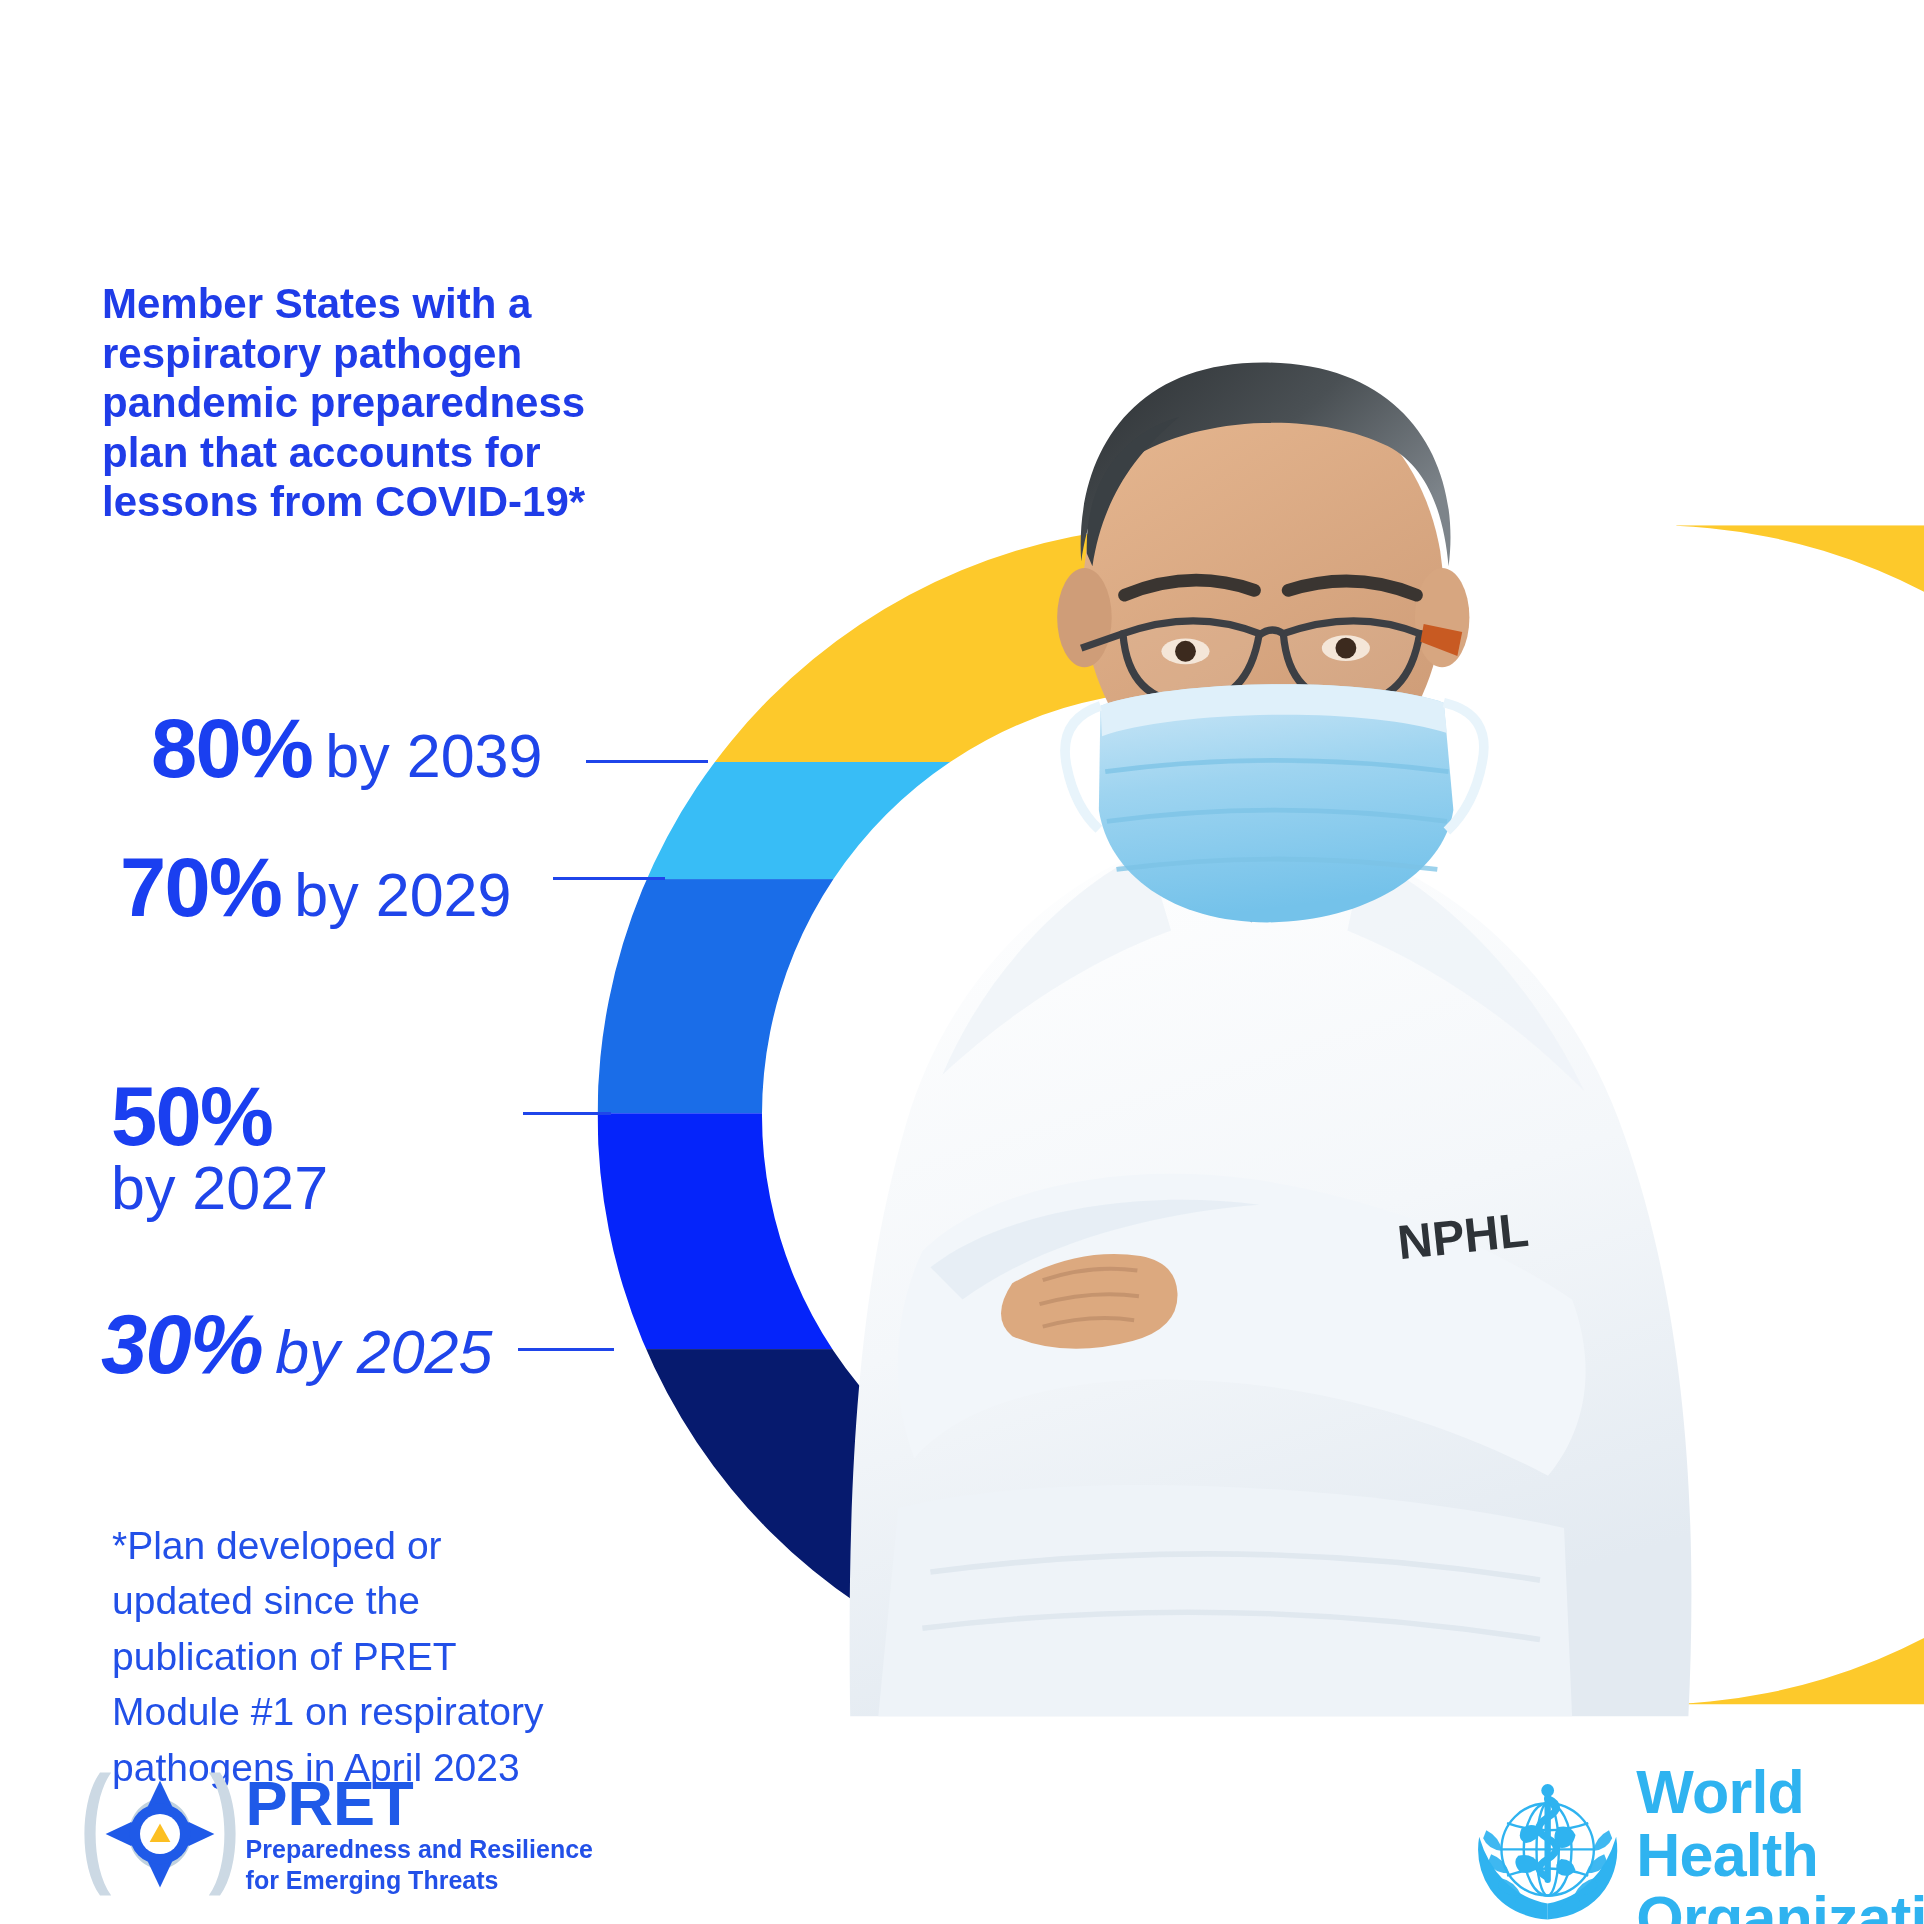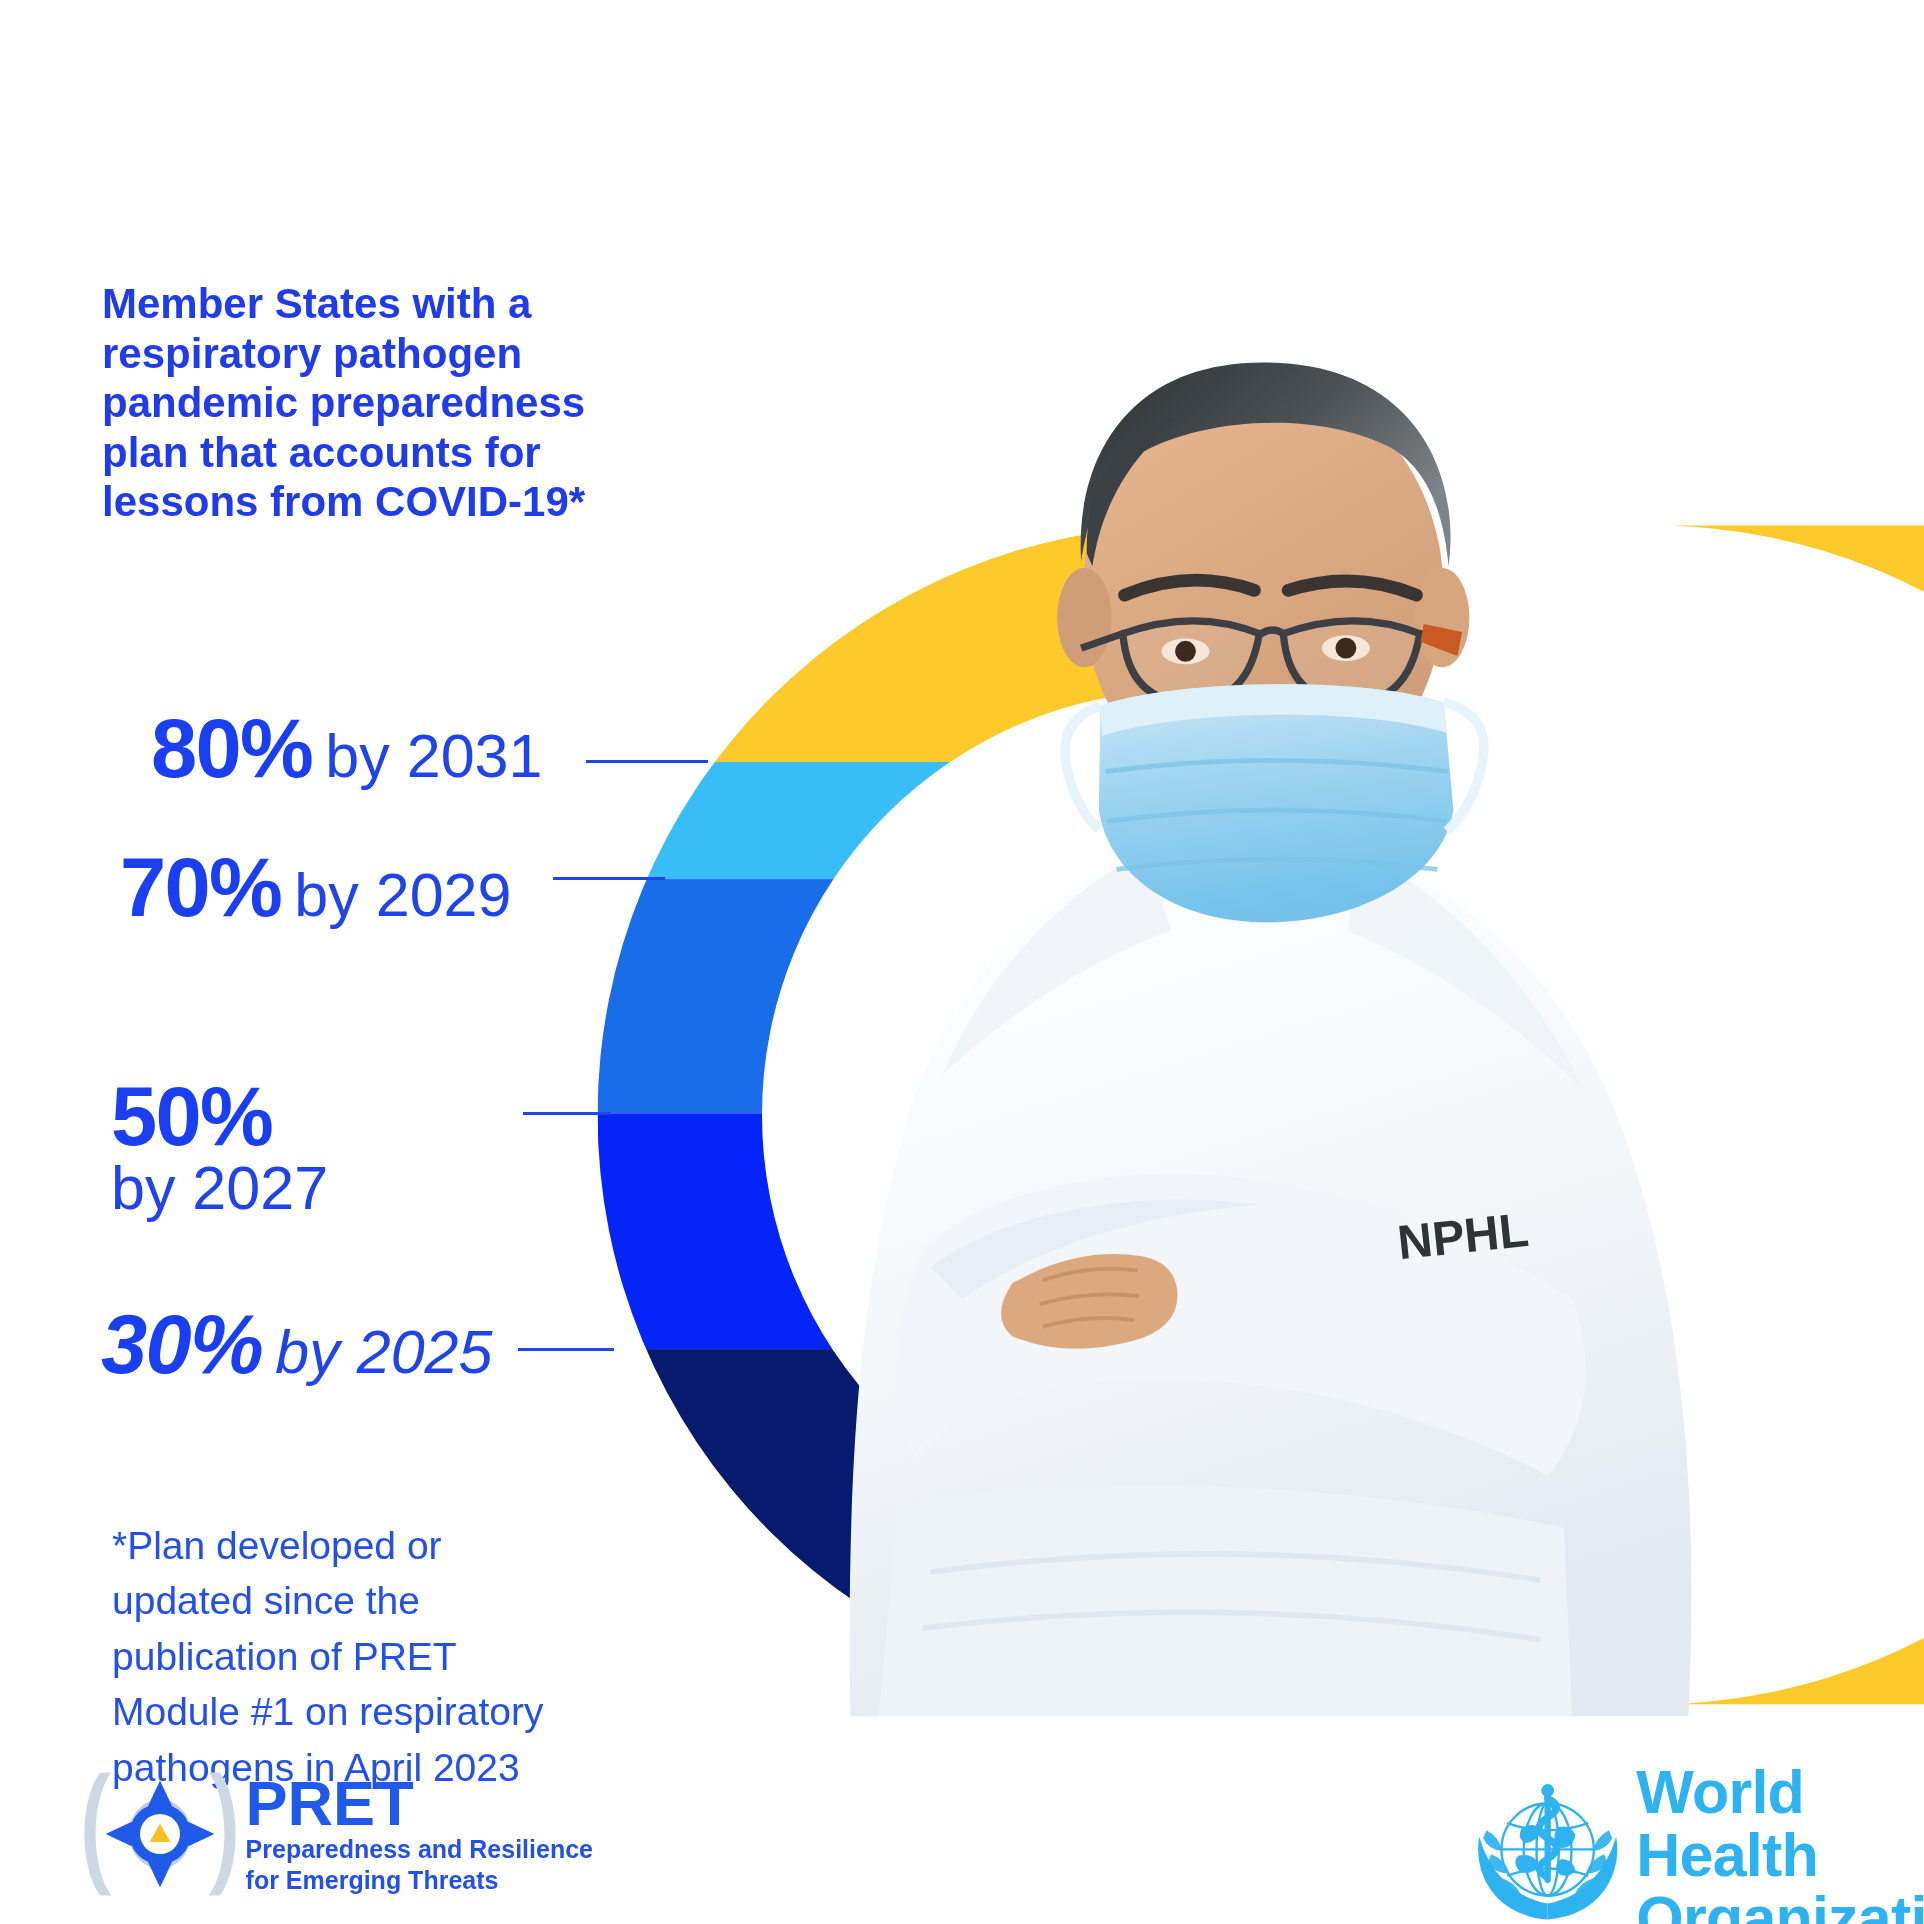--- a/index.html
+++ b/index.html
@@ -302,21 +302,21 @@
       </g>
 
       <text x="1745" y="1570" font-family="'Liberation Sans', sans-serif" font-size="60" font-weight="700" fill="#2e3338" transform="rotate(-6 1745 1570)">NPHL</text>
     </g>
   </svg>
 
   <div id="chart-area">
 
     <div class="stat" style="left:151px; top:707px;">
       <span class="pct">80%</span>
-      <span class="yr">by 2031</span>
+      <span class="yr">by 2039</span>
     </div>
     <div class="leader" style="left:586px; top:760px; width:122px;"></div>
 
     <div class="stat" style="left:120px; top:846px;">
       <span class="pct">70%</span>
       <span class="yr">by 2029</span>
     </div>
     <div class="leader" style="left:553px; top:877px; width:112px;"></div>
 
     <div class="stat" style="left:98px; top:1075px;flex-direction:column;">

